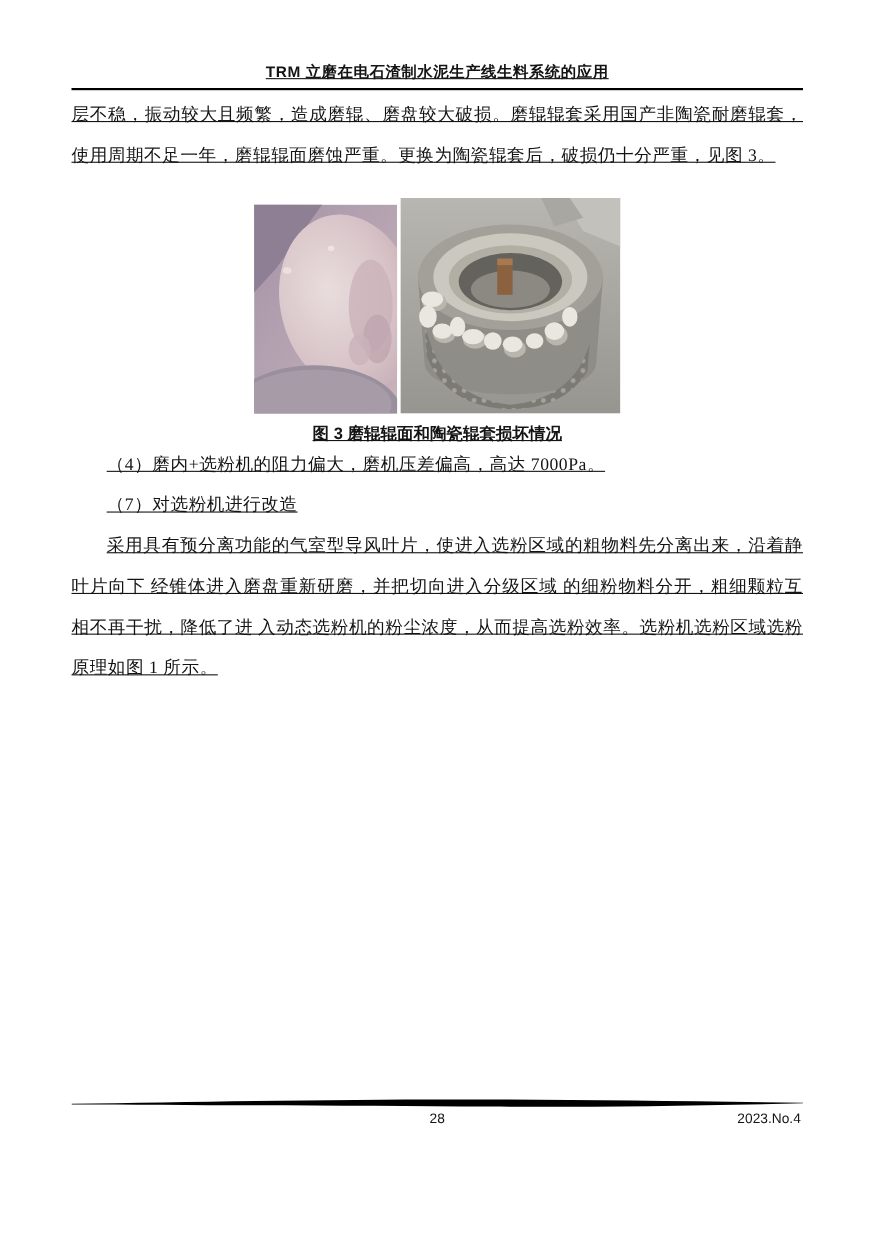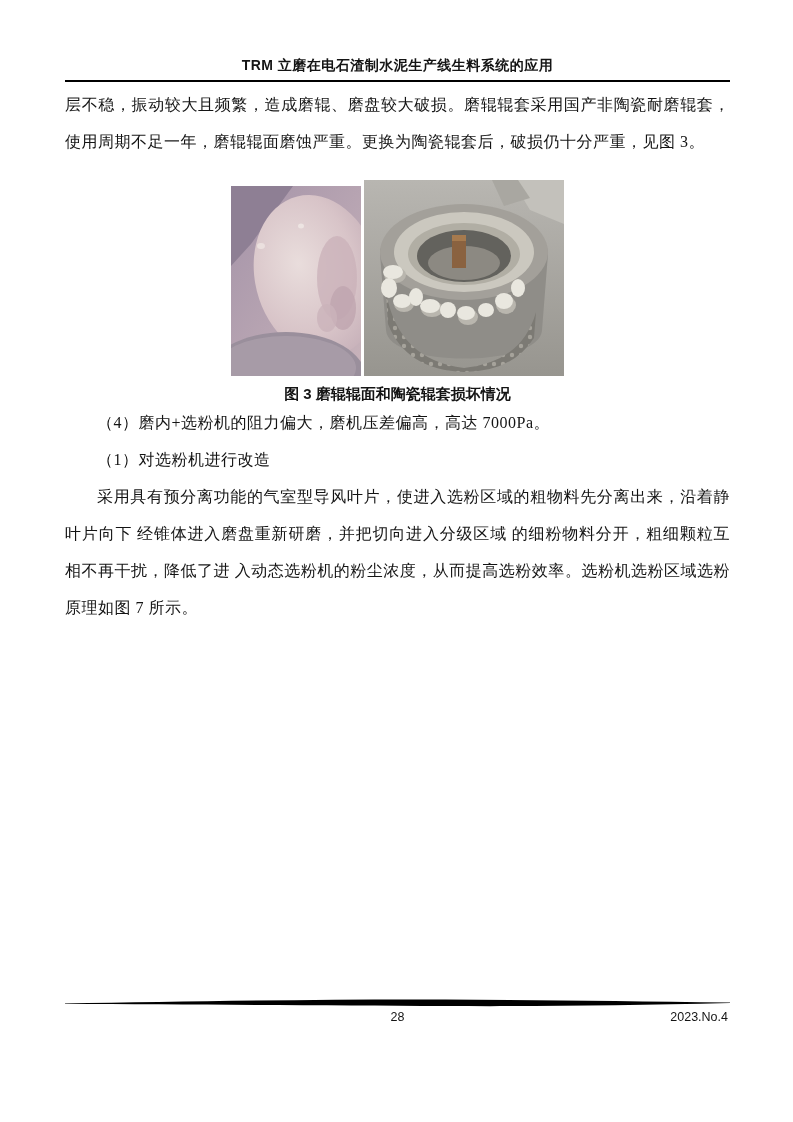--- a/index.html
+++ b/index.html
@@ -5,20 +5,21 @@
   html,body{margin:0;padding:0;background:#ffffff;}
   .page{
     position:relative;
     width:793px;height:1022px;
     background:#ffffff;
     box-sizing:border-box;
     padding:0 63px 0 65px;
     font-family:"Liberation Serif","DejaVu Serif",serif;
     color:#141414;
     overflow:hidden;
+    text-decoration:underline;
   }
   .header{
     padding-top:57px;
     padding-bottom:5px;
     border-bottom:2px solid #000;
   }
   .header-title{
     text-align:center;
     font-family:"Liberation Sans","DejaVu Sans",sans-serif;
     font-weight:bold;
@@ -159,24 +160,24 @@
           </g>
         </svg>
       </div>
       <div class="figure-caption">图 3 磨辊辊面和陶瓷辊套损坏情况</div>
     </div>
 
 
     <p class="para indent">（4）磨内+选粉机的阻力偏大，磨机压差偏高，高达 7000Pa。</p>
 
 
-    <p class="para indent">（1）对选粉机进行改造</p>
+    <p class="para indent">（7）对选粉机进行改造</p>
 
 
-    <p class="para indent">采用具有预分离功能的气室型导风叶片，使进入选粉区域的粗物料先分离出来，沿着静叶片向下 经锥体进入磨盘重新研磨，并把切向进入分级区域 的细粉物料分开，粗细颗粒互相不再干扰，降低了进 入动态选粉机的粉尘浓度，从而提高选粉效率。选粉机选粉区域选粉原理如图 7 所示。</p>
+    <p class="para indent">采用具有预分离功能的气室型导风叶片，使进入选粉区域的粗物料先分离出来，沿着静叶片向下 经锥体进入磨盘重新研磨，并把切向进入分级区域 的细粉物料分开，粗细颗粒互相不再干扰，降低了进 入动态选粉机的粉尘浓度，从而提高选粉效率。选粉机选粉区域选粉原理如图 1 所示。</p>
 
   </div>
 
   <div class="footer">
     <svg class="footer-rule" viewBox="0 0 665 10" preserveAspectRatio="none">
       <path d="M0,5.5 C120,3.5 260,1 380,1.5 C470,2 560,3 665,4.5 L665,5 C560,7.5 470,8.5 380,8 C260,7.5 120,6.5 0,6 Z" fill="#000"></path>
     </svg>
     <div class="footer-line">
       <span class="pageno">28</span>
       <span class="issue">2023.No.4</span>

